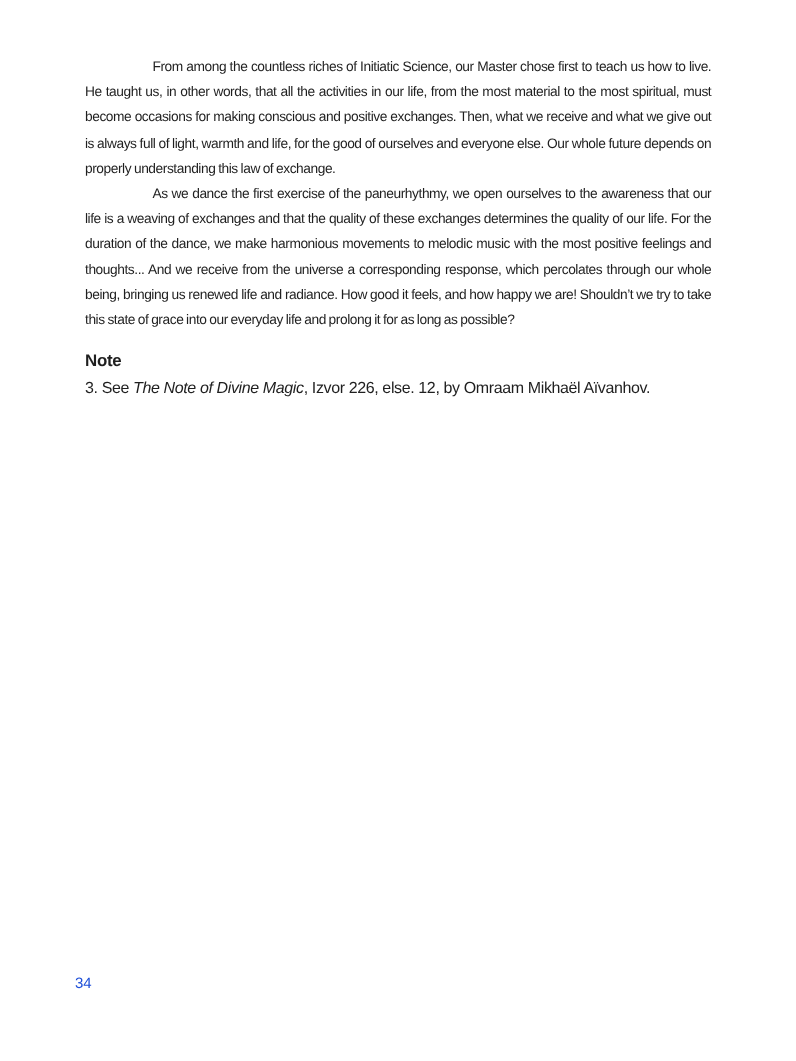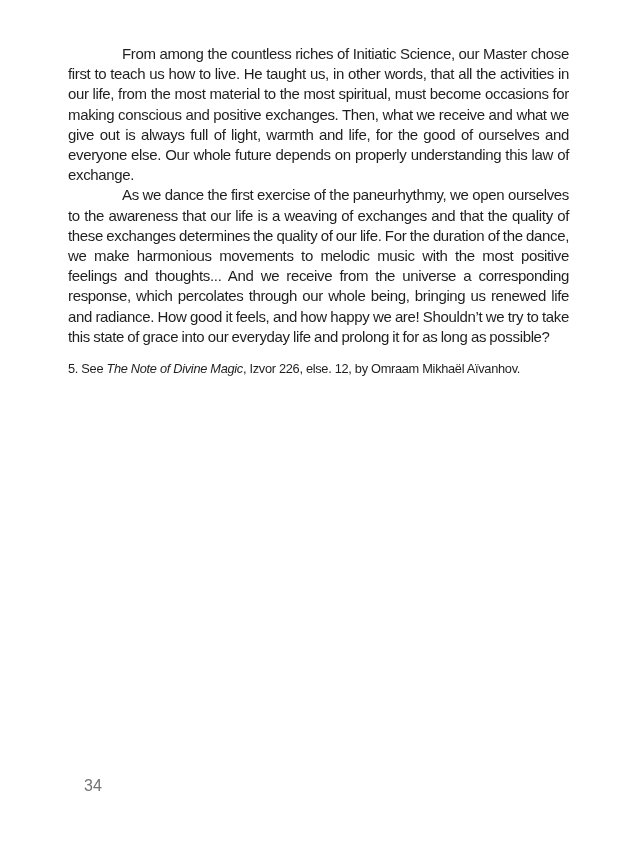--- a/index.html
+++ b/index.html
@@ -17,21 +17,21 @@
     overflow: hidden;
   }
   .text-block {
     position: absolute;
     left: 68px;
     top: 44px;
     width: 501px;
   }
   .body-para {
     margin: 0;
-    font-size: 15px;
+    font-size: 11px;
     line-height: 20.2px;
     text-align: justify;
     text-indent: 54px;
     letter-spacing: -0.35px;
     word-spacing: -0.5px;
   }
   .note-section {
     margin-top: 13px;
   }
   .note-heading {
@@ -46,32 +46,33 @@
     line-height: 18px;
     letter-spacing: -0.3px;
     margin-top: 2px;
     white-space: nowrap;
   }
   .book-title {
     font-style: italic;
   }
   .page-number {
     position: absolute;
-    left: 84px;
+    left: 60px;
     top: 778px;
-    font-size: 16px;
+    font-size: 12px;
     line-height: 16px;
-    color: #737373;
+    color: #1d4ed8;
   }
 </style>
 </head>
 <body>
 
 <div class="page">
   <div class="text-block">
     <p class="body-para">From among the countless riches of Initiatic Science, our Master chose first to teach us how to live. He taught us, in other words, that all the activities in our life, from the most material to the most spiritual, must become occasions for making conscious and positive exchanges. Then, what we receive and what we give out is always full of light, warmth and life, for the good of ourselves and everyone else. Our whole future depends on properly understanding this law of exchange.</p>
     <p class="body-para">As we dance the first exercise of the paneurhythmy, we open ourselves to the awareness that our life is a weaving of exchanges and that the quality of these exchanges determines the quality of our life. For the duration of the dance, we make harmonious movements to melodic music with the most positive feelings and thoughts... And we receive from the universe a corresponding response, which percolates through our whole being, bringing us renewed life and radiance. How good it feels, and how happy we are! Shouldn’t we try to take this state of grace into our everyday life and prolong it for as long as possible?</p>
     <div class="note-section">
-      <div class="note-item"><span>5. See </span><span class="book-title">The Note of Divine Magic</span><span>, Izvor 226, else. 12, by Omraam Mikhaël Aïvanhov.</span></div>
+      <div class="note-heading">Note</div>
+      <div class="note-item"><span>3. See </span><span class="book-title">The Note of Divine Magic</span><span>, Izvor 226, else. 12, by Omraam Mikhaël Aïvanhov.</span></div>
     </div>
   </div>
   <div class="page-number">34</div>
 </div>
 
 </body></html>

